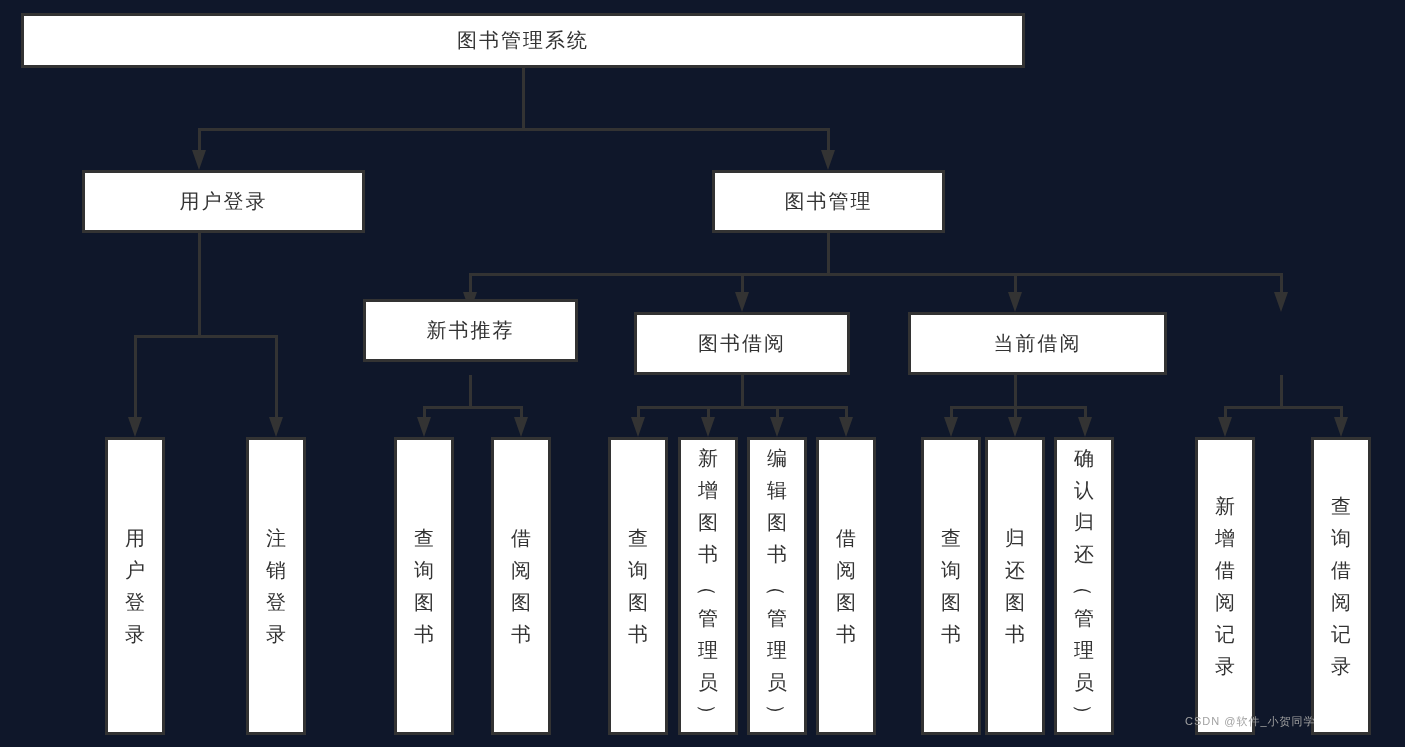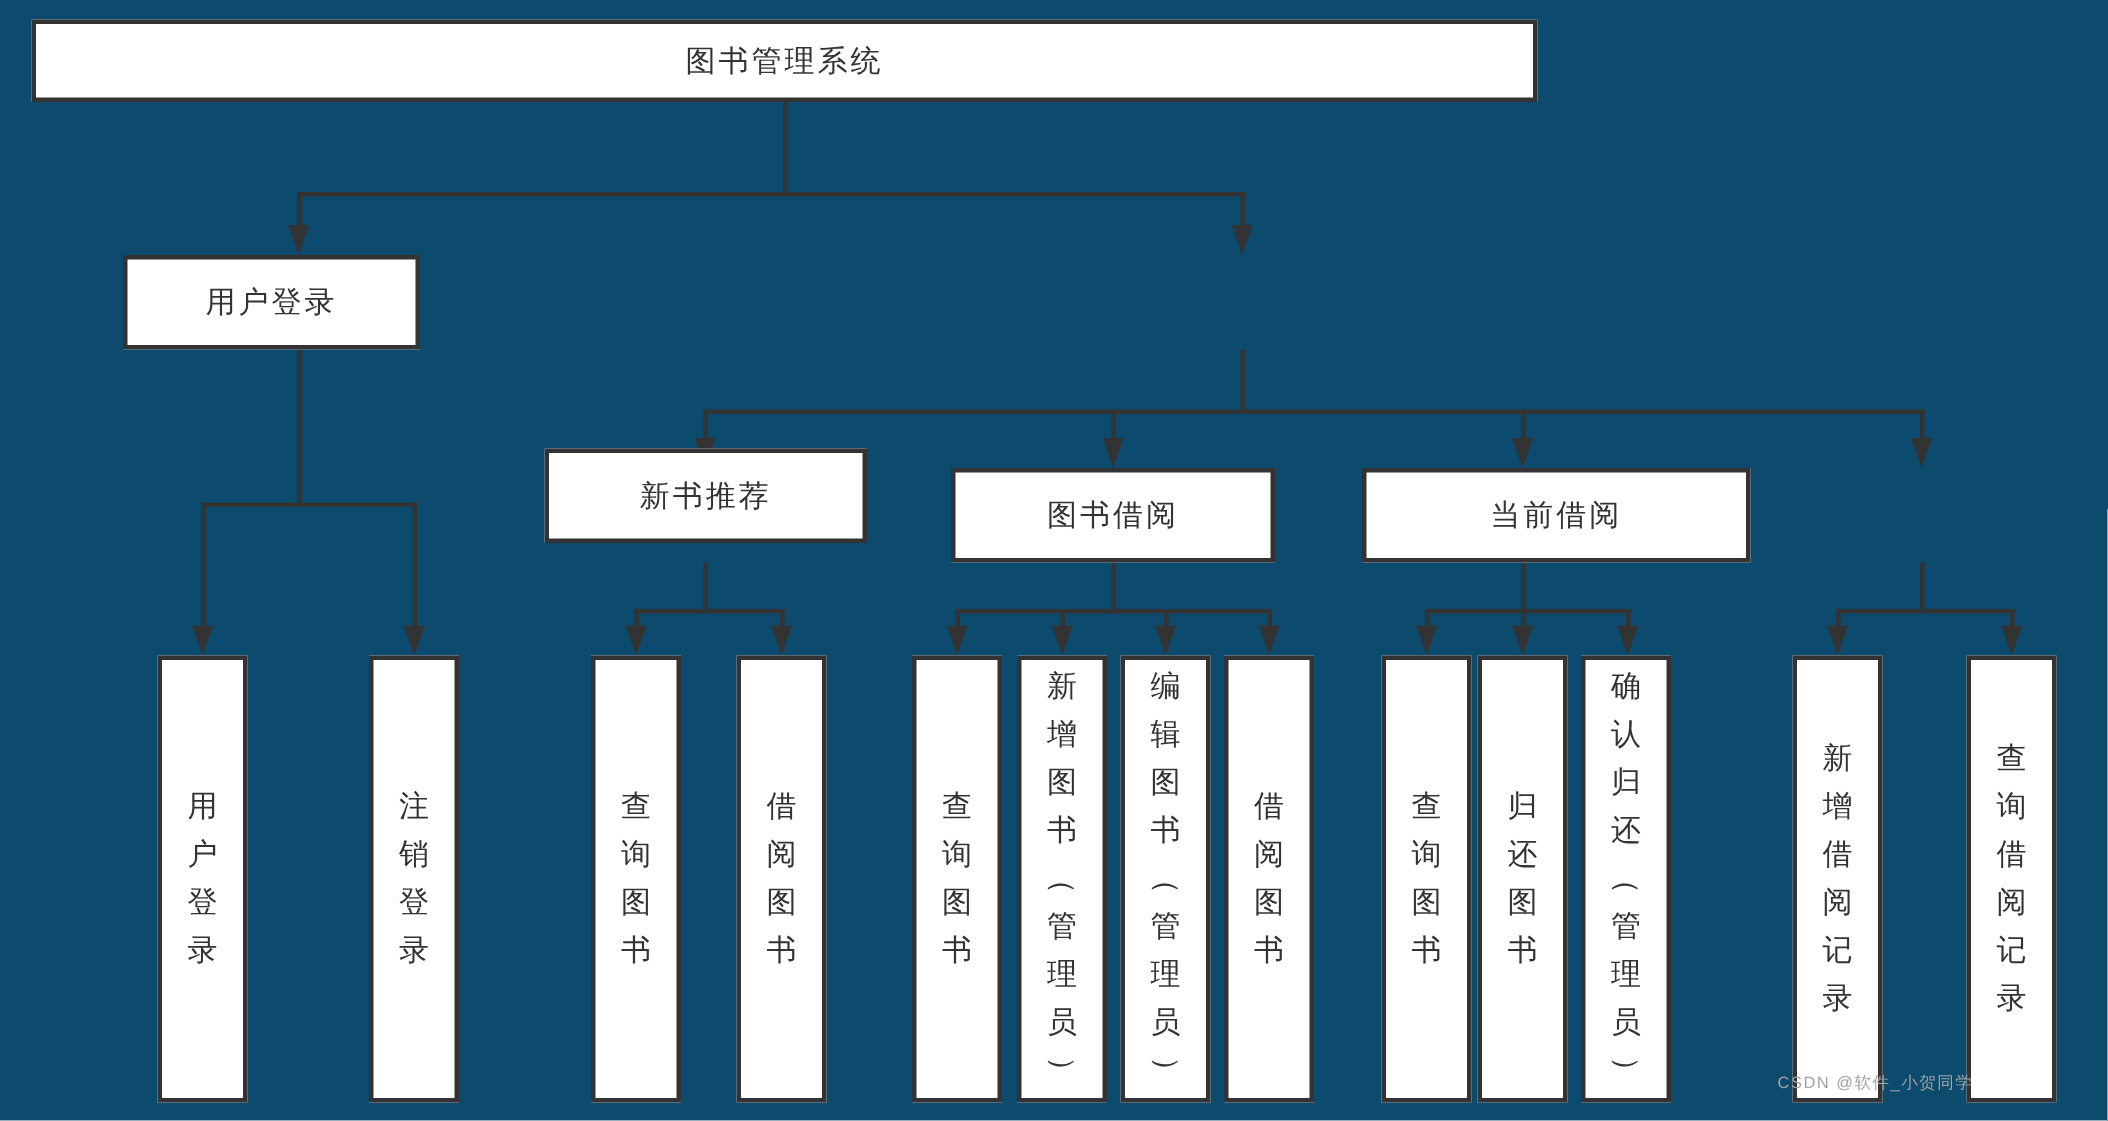--- a/index.html
+++ b/index.html
@@ -1,19 +1,19 @@
 <!DOCTYPE html>
 <html><head>
 <meta charset="utf-8">
 <style>
   html,body { margin:0; padding:0; background:#ffffff; }
   .canvas {
     position:relative;
     width:1405px; height:747px;
-    background:#0c4a6e;
+    background:#0f172a;
     overflow:hidden;
     font-family:"Liberation Sans","DejaVu Sans",sans-serif;
   }
   .box {
     position:absolute;
     box-sizing:border-box;
     background:#ffffff;
     border:3px solid #333333;
     display:flex;
     align-items:center;
@@ -119,22 +119,25 @@
   <div class="hline" style="left:1223.5px;top:406px;width:119px"></div>
   <div class="vline" style="left:1223.5px;top:406px;height:15px"></div>
   <div class="ahead" style="left:1218px;top:417px"></div>
   <div class="vline" style="left:1339.5px;top:406px;height:15px"></div>
   <div class="ahead" style="left:1334px;top:417px"></div>
 
   <div class="box" style="left:21px;top:13px;width:1004px;height:55px">
     <span class="hlabel">图书管理系统</span>
   </div>
 
-  <div class="box" style="left:82px;top:170px;width:198px;height:63px">
+  <div class="box" style="left:82px;top:170px;width:283px;height:63px">
     <span class="hlabel">用户登录</span>
+  </div>
+  <div class="box" style="left:712px;top:170px;width:233px;height:63px">
+    <span class="hlabel">图书管理</span>
   </div>
 
   <div class="box" style="left:363px;top:299px;width:215px;height:63px">
     <span class="hlabel">新书推荐</span>
   </div>
   <div class="box" style="left:634px;top:312px;width:216px;height:63px">
     <span class="hlabel">图书借阅</span>
   </div>
   <div class="box" style="left:908px;top:312px;width:259px;height:63px">
     <span class="hlabel">当前借阅</span>

